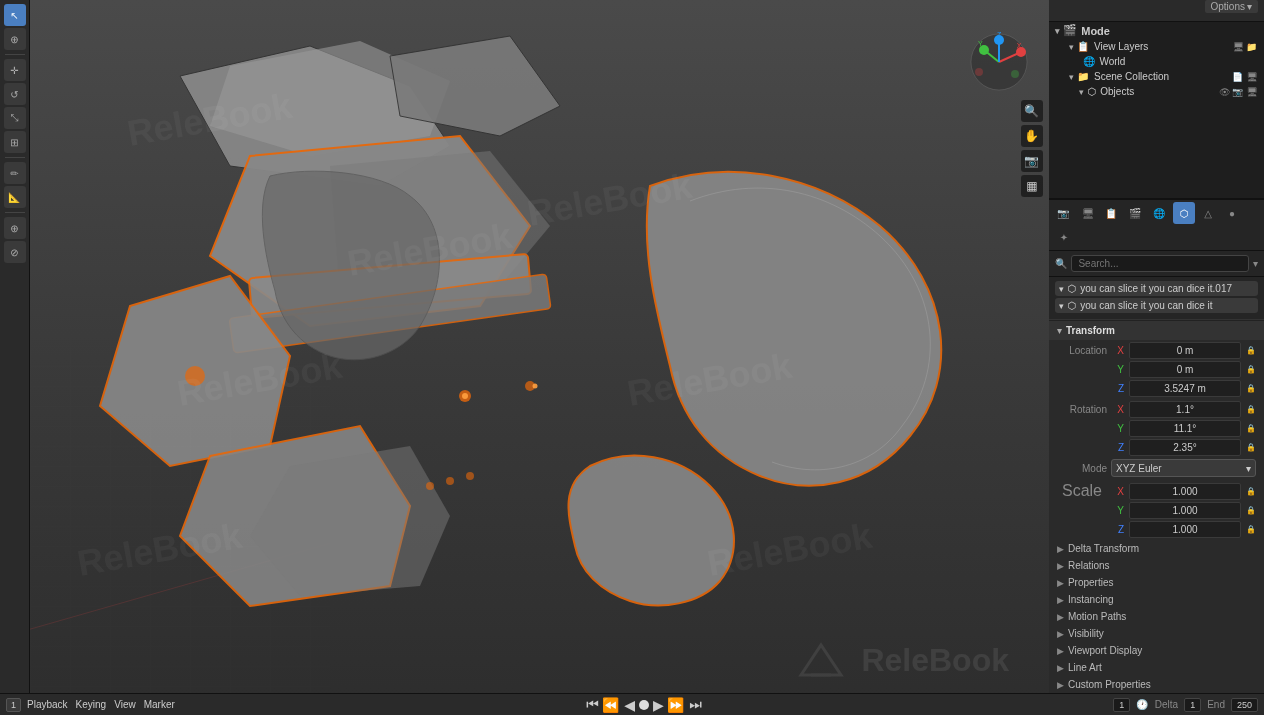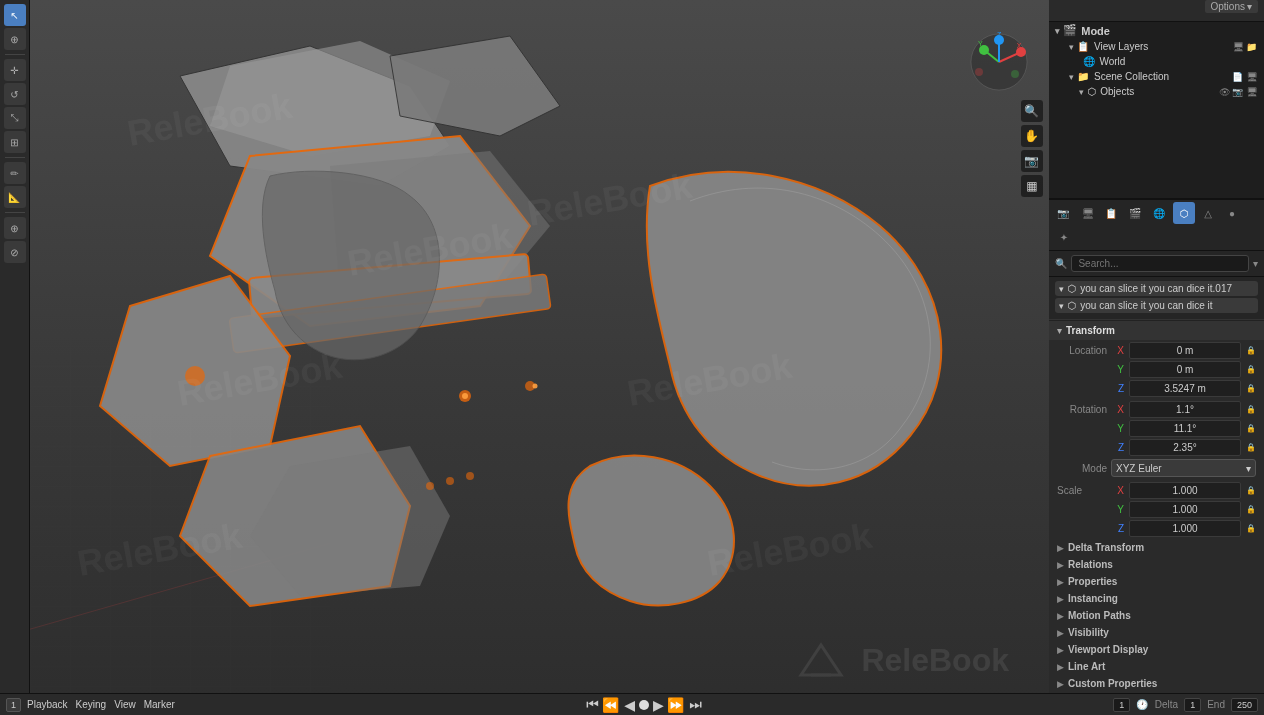--- a/index.html
+++ b/index.html
@@ -137,21 +137,21 @@
     .section-title { font-size: 10px; color: #ddd; font-weight: bold; }
 
     .subsection-item {
       display: flex;
       align-items: center;
       padding: 3px 8px;
       cursor: pointer;
       gap: 4px;
     }
     .subsection-arrow { color: #888; font-size: 9px; }
-    .subsection-title { color: #bbb; font-size: 10px; font-weight: bold; }
+    .subsection-title { color: #bbb; font-size: 10px; }
 
     .row-xyz { display: flex; align-items: center; padding: 1px 8px; gap: 5px; }
     .xyz-label { font-size: 10px; color: #888; width: 12px; text-align: right; flex-shrink: 0; }
     .xyz-val { flex: 1; background: #1f1f1f; border: 1px solid #3a3a3a; border-radius: 2px; color: #ccc; font-size: 10px; padding: 1px 3px; text-align: center; height: 17px; display: flex; align-items: center; justify-content: center; }
     .lock-btn { font-size: 8px; color: #555; cursor: pointer; }
 
     .scene-collection-row {
       display: flex; align-items: center; padding: 2px 6px 2px 10px; gap: 4px; font-size: 10px; color: #ccc;
     }
     .scene-row {
@@ -480,21 +480,21 @@
               <span style="font-size:10px;color:#888;width:50px;text-align:right;">Mode</span>
               <div style="flex:1;background:#3a3a3a;border:1px solid #555;border-radius:3px;color:#ccc;font-size:10px;padding:1px 4px;height:18px;display:flex;align-items:center;justify-content:space-between;cursor:pointer;">
                 <span>XYZ Euler</span>
                 <span>▾</span>
               </div>
             </div>
           </div>
 
           <div style="padding:1px 0;">
             <div class="row-xyz">
-              <span class="xyz-label" style="width:50px;text-align:left;color:#888;font-size:10px;">Scale</span>
+              <span class="xyz-label" style="width:50px;text-align:center;color:#888;font-size:16px;">Scale</span>
               <span class="xyz-label" style="color:#e04040;">X</span>
               <div class="xyz-val">1.000</div>
               <span class="lock-btn">🔒</span>
             </div>
             <div class="row-xyz">
               <span class="xyz-label" style="width:50px;"></span>
               <span class="xyz-label" style="color:#40c040;">Y</span>
               <div class="xyz-val">1.000</div>
               <span class="lock-btn">🔒</span>
             </div>

